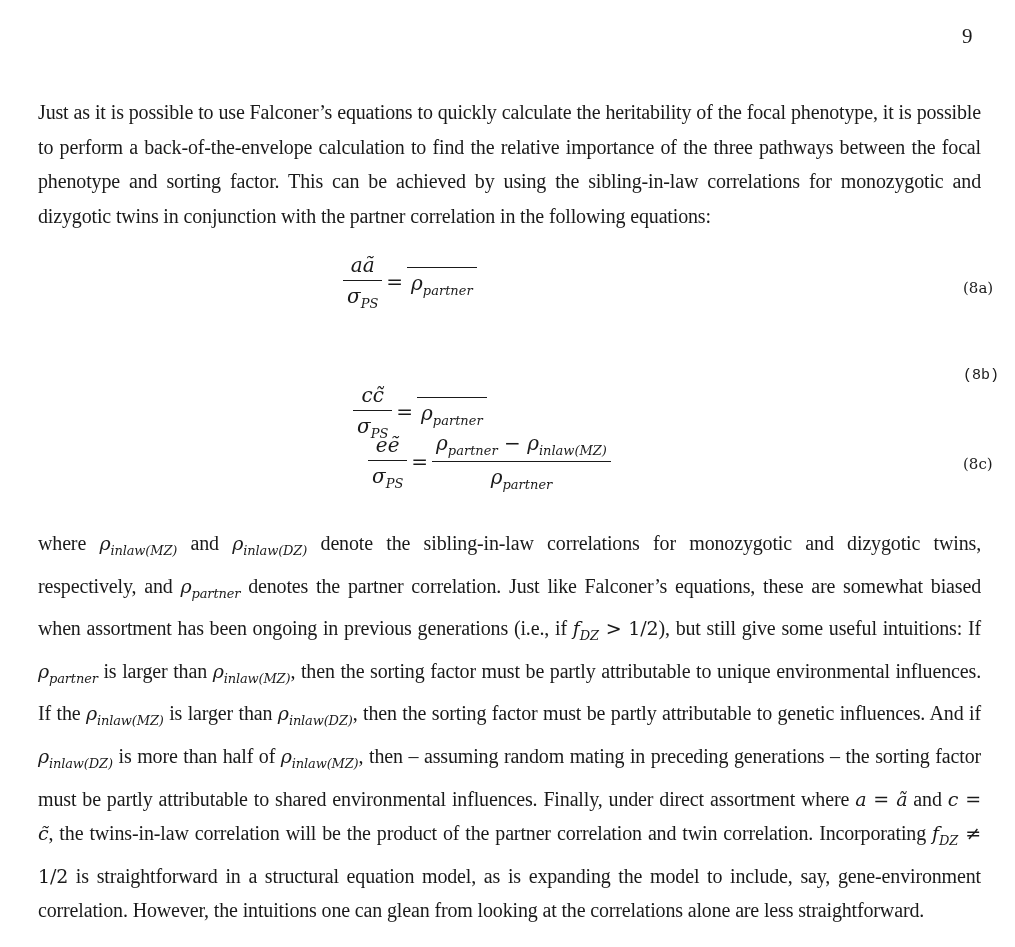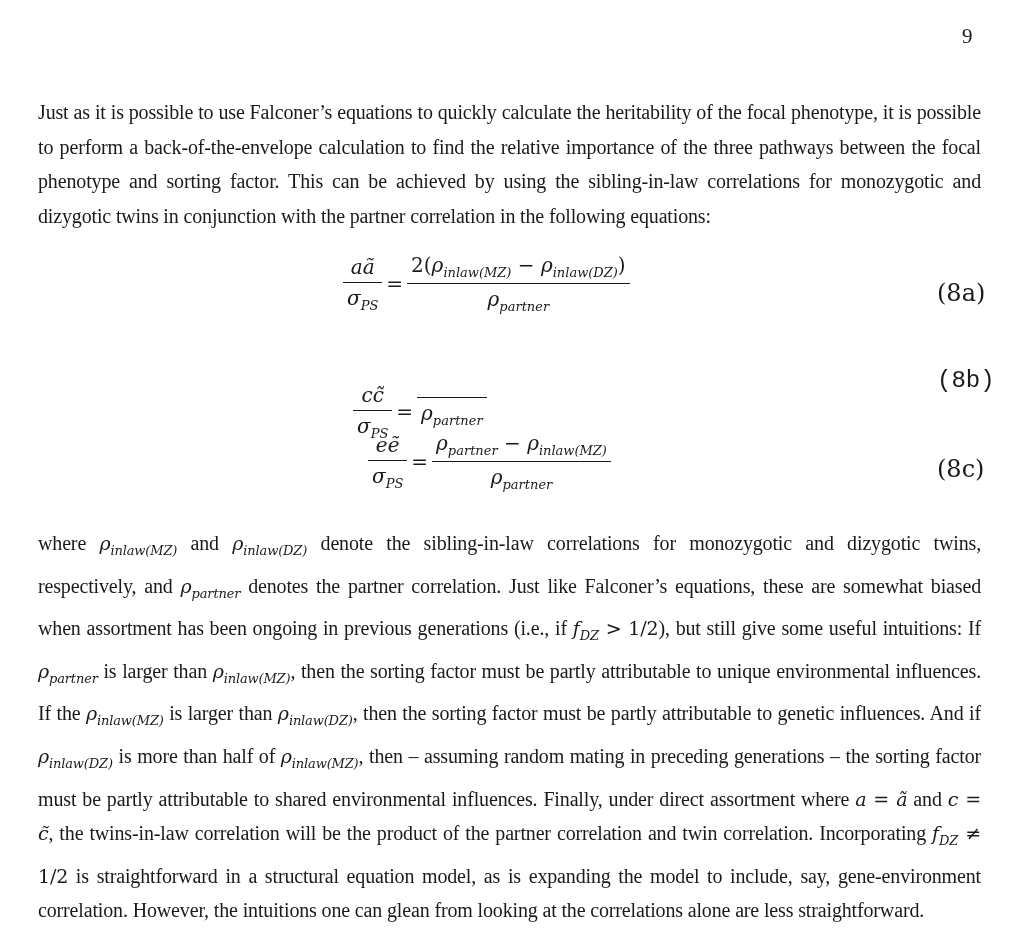--- a/index.html
+++ b/index.html
@@ -28,39 +28,38 @@
     position: absolute; left: 0; width: 1015px;
     font-family: "DejaVu Serif", serif; font-size: 20px;
   }
   .eq .frac-wrap { position: absolute; display: flex; align-items: center; }
   .frac { display: inline-flex; flex-direction: column; align-items: center; }
   .frac .num { padding: 0 2px 3px 2px; white-space: nowrap; }
   .frac .den { padding: 3px 2px 0 2px; border-top: 1.5px solid #1a1a1a; white-space: nowrap; width: 100%; text-align: center; }
   .eqsign { margin: 0 6px; font-style: normal; }
   .it { font-style: italic; }
   .eq .label {
-    position: absolute; left: 937px; font-size: 24px;
+    position: absolute; left: 963px; font-size: 15px;
   }
 </style>
 </head>
 <body>
 
 <div class="page-number">9</div>
 
 <p class="para" id="p1" style="margin:0;">Just as it is possible to use Falconer’s equations to quickly calculate the heritability of the focal phenotype, it is possible to perform a back-of-the-envelope calculation to find the relative importance of the three pathways between the focal phenotype and sorting factor. This can be achieved by using the sibling-in-law correlations for monozygotic and dizygotic twins in conjunction with the partner correlation in the following equations:</p>
 
 <div class="eq" style="top:253px;">
   <div class="frac-wrap" style="left:345px;">
     <span class="frac">
       <span class="num it">aã</span>
       <span class="den it"><span>σ</span><span class="sub">PS</span></span>
     </span>
     <span class="eqsign">=</span>
     <span class="frac">
-      <span class="num"><span>2(</span><span class="it">ρ</span><span class="sub">inlaw(MZ)</span><span> − </span><span class="it">ρ</span><span class="sub">inlaw(DZ)</span><span>)</span></span>
       <span class="den it"><span>ρ</span><span class="sub">partner</span></span>
     </span>
   </div>
   <span class="label" style="top:26px;">(8a)</span>
 </div>
 
 <div class="eq" style="top:343px;">
   <div class="frac-wrap" style="left:355px;margin-top:40px;">
     <span class="frac">
       <span class="num it">cc̃</span>

